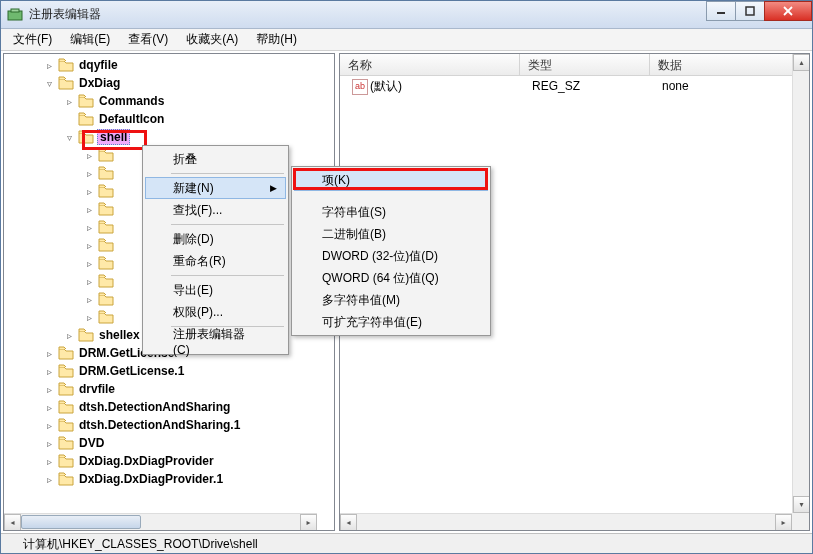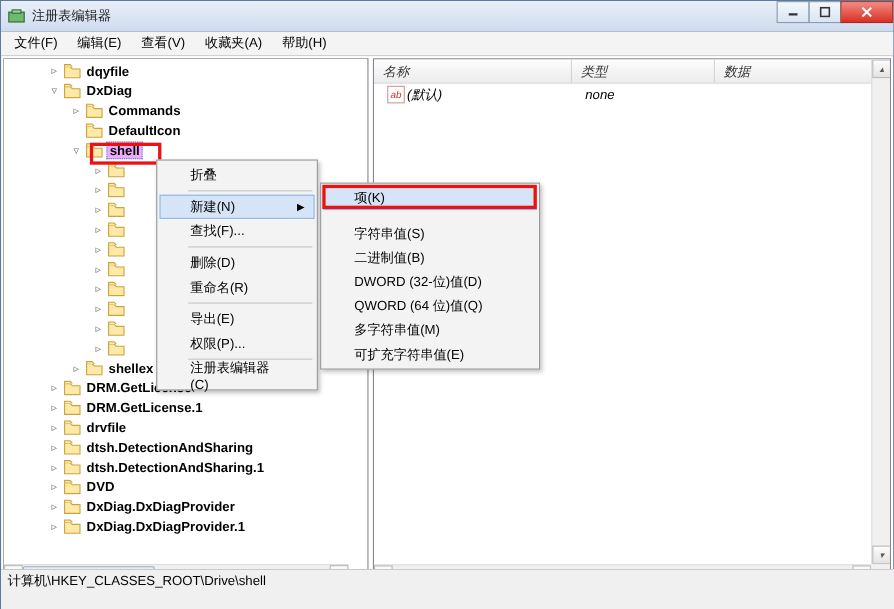--- a/index.html
+++ b/index.html
@@ -9,28 +9,28 @@
 .titlebar .icon { width: 16px; height: 16px; margin-right: 6px; }
 .titlebar .title { color: #222; }
 .winbtns { display: flex; position: absolute; right: 0; top: 0; height: 20px; }
 .winbtn { width: 30px; height: 20px; border: 1px solid #8a9bae; margin-left: -1px; display: flex; align-items: center; justify-content: center; background: linear-gradient(#f4f8fc,#d9e5f2); cursor: pointer; }
 .winbtn.close { width: 48px; background: linear-gradient(#f28b82,#d93025); border-color: #a52a1f; }
 .winbtn svg { display: block; }
 .menubar { height: 22px; background: #f4f4f4; border-bottom: 1px solid #d0d0d0; display: flex; align-items: center; padding-left: 4px; gap: 2px; }
 .menubar .menuitem { padding: 2px 8px; color: #000; cursor: default; }
 .content { display: flex; height: calc(100% - 28px - 22px - 20px); }
 .tree-pane { width: 332px; border: 1px solid #828790; margin: 2px; overflow: auto; position: relative; background: #fff; }
-.list-pane { flex: 1; border: 1px solid #828790; margin: 2px; background: #fff; position: relative; overflow: hidden; font-style: italic; }
+.list-pane { flex: 1; border: 1px solid #828790; margin: 2px; background: #fff; position: relative; overflow: hidden; }
 .list-header { display: flex; height: 22px; background: linear-gradient(#fdfdfd,#ececec); border-bottom: 1px solid #d4d4d4; }
 .list-header .col { padding: 3px 8px; border-right: 1px solid #d4d4d4; color: #333; }
 .list-row { display: flex; align-items: center; height: 20px; padding-left: 4px; }
 .list-row .cell { padding: 0 8px; }
 .list-row .icon-ab { width: 16px; height: 16px; border: 1px solid #c99; background: #fff; display: inline-flex; align-items: center; justify-content: center; margin-right: 2px; }
 .list-row .icon-ab span { color: #c33; font-size: 9px; line-height: 9px; }
-.statusbar { position: absolute; bottom: 0; left: 0; right: 0; height: 36px; background: #f0f0f0; border-top: 1px solid #c0c0c0; padding: 2px 6px; color: #000; }
+.statusbar { position: absolute; bottom: 0; left: 0; right: 0; height: 20px; background: #f0f0f0; border-top: 1px solid #c0c0c0; padding: 2px 22px; color: #000; }
 .tree { padding: 2px 0; position: relative; }
 .tree-node { display: flex; align-items: center; height: 18px; white-space: nowrap; }
 .tree-node .indent { display: inline-block; }
 .tree-node .exp { width: 11px; text-align: center; color: #777; cursor: pointer; font-size: 10px; }
 .tree-node .folder { width: 16px; height: 14px; margin: 0 3px; }
 .tree-node .label { padding: 0 2px; font-weight: bold; }
 .highlight-box { position: absolute; border: 3px solid #e11; pointer-events: none; }
 .ctxmenu { position: absolute; background: #f3f3f3; border: 1px solid #979797; box-shadow: 2px 2px 4px rgba(0,0,0,.25); padding: 2px; }
 .ctxmenu .mitem { height: 22px; display: flex; align-items: center; padding: 0 28px 0 28px; position: relative; cursor: default; }
 .ctxmenu .mitem.hover { background: #d5e5f7; border: 1px solid #8fb7e3; padding: 0 27px 0 27px; }
@@ -310,26 +310,27 @@
       </div>
     </div>
 
     <div class="list-pane">
       <div class="list-header">
         <div class="col" style="width:180px">名称</div>
         <div class="col" style="width:130px">类型</div>
         <div class="col" style="flex:1">数据</div>
       </div>
       <div class="list-row">
-        <div class="cell" style="width:180px; display:flex; align-items:center;">
+        <div class="cell" style="width:180px; display:flex; align-items:flex-end;">
           <span class="icon-ab">
               <span>ab</span>
             </span>
           <span>(默认)</span>
         </div>
+        <div class="cell" style="width:130px">REG_SZ</div>
         <div class="cell">none</div>
       </div>
       <div class="scrollbar-v" style="top:0;bottom:17px;">
         <div class="scroll-btn" style="position:absolute;top:0;">▴</div>
         <div class="scroll-btn" style="position:absolute;bottom:0;">▾</div>
       </div>
       <div class="scrollbar-h">
         <div class="scroll-btn" style="position:absolute;left:0;">◂</div>
         <div class="scroll-btn" style="position:absolute;right:0;">▸</div>
       </div>

